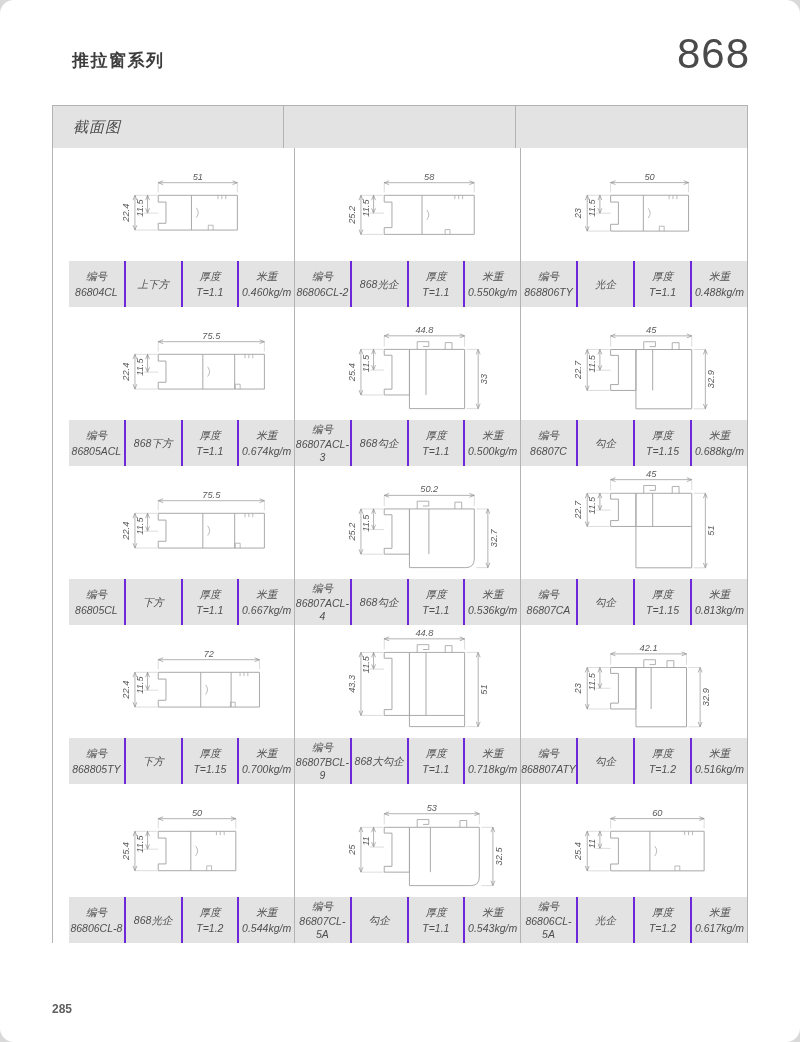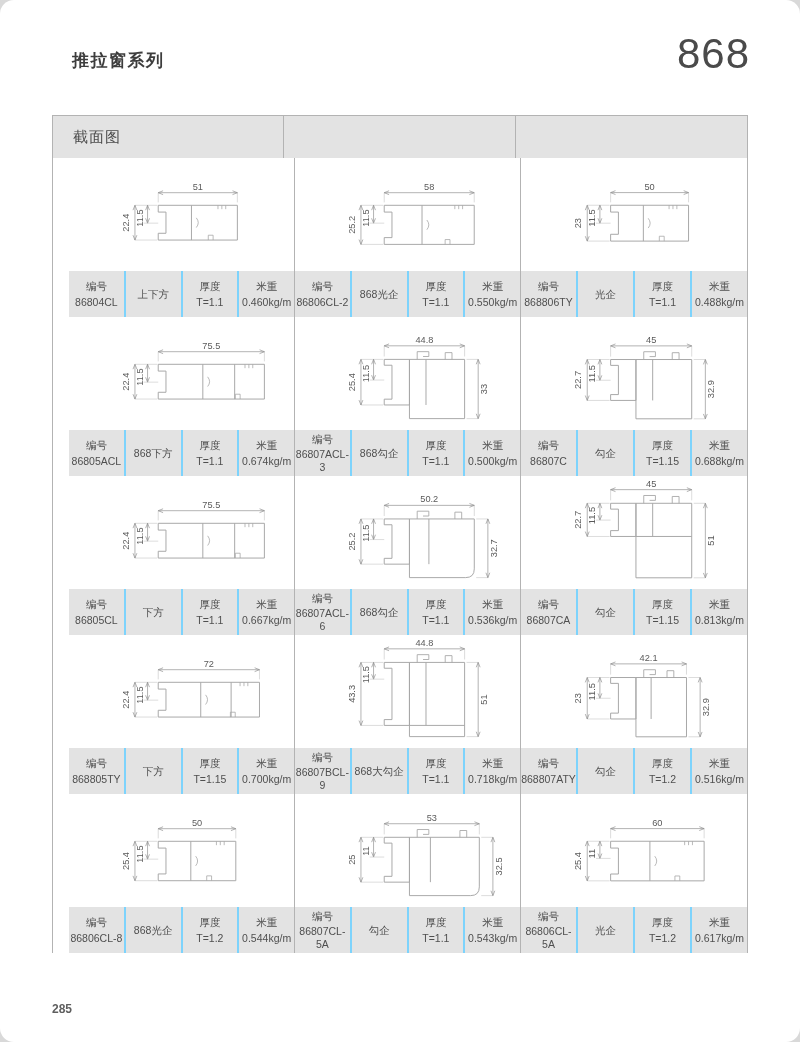--- a/index.html
+++ b/index.html
@@ -1,29 +1,29 @@
 <!DOCTYPE html>
 <html><head>
 <meta charset="utf-8">
 <style>
   html,body{margin:0;padding:0;background:#d9d9d9;font-family:"Liberation Sans","DejaVu Sans",sans-serif;}
   .page{width:800px;height:1042px;background:#ffffff;border-radius:14px;position:relative;box-sizing:border-box;overflow:hidden;}
   .page-header{position:absolute;left:52px;right:50px;top:36px;display:flex;justify-content:space-between;align-items:flex-end;margin-left:20px;}
   .title{font-size:17px;font-weight:bold;color:#3d3d3d;letter-spacing:1.5px;}
   .series{font-size:42px;font-weight:normal;color:#4a4a4a;line-height:0.85;letter-spacing:1px;}
-  .table{position:absolute;left:52px;top:115px;width:696px;border:1px solid #b3b3b3;border-bottom:none;box-sizing:border-box;}
+  .table{position:absolute;left:52px;top:105px;width:696px;border:1px solid #b3b3b3;border-bottom:none;box-sizing:border-box;font-style:italic;}
   .thead{display:grid;grid-template-columns:1fr 1fr 1fr;background:#e3e3e3;height:42px;}
   .th{display:flex;align-items:center;padding-left:20px;font-size:15px;color:#4a4a4a;border-right:1px solid #b3b3b3;letter-spacing:1px;}
   .th:last-child{border-right:none;}
   .tbody{display:grid;grid-template-columns:1fr 1fr 1fr;background:#fff;margin-left:16px;}
   .cell{border-right:1px solid #b3b3b3;box-sizing:border-box;}
   .cell:nth-child(3n){border-right:none;}
   .drawing{height:113px;display:flex;align-items:center;justify-content:center;overflow:hidden;}
   .drawing svg{display:block;width:100%;height:112px;}
-  .info{display:flex;gap:2px;background:#7dd3fc;height:46px;}
+  .info{display:flex;gap:2px;background:#6d28d9;height:46px;}
   .ibox{flex:1;background:#e3e3e3;display:flex;flex-direction:column;align-items:center;justify-content:center;gap:3px;font-size:10.5px;color:#4f4f4f;text-align:center;line-height:1.2;}
   .page-number{position:absolute;left:52px;bottom:26px;font-size:12px;font-weight:bold;color:#5f5f5f;}
 </style>
 </head>
 <body>
 
 <div class="page">
   <div class="page-header">
     <span class="title">推拉窗系列</span>
     <span class="series">868</span>
@@ -457,21 +457,21 @@
               <line x1="198.87" y1="41.50499999999999" x2="196.87" y2="46.50499999999999" stroke="#8f8f8f" stroke-width="0.7"></line>
               <line x1="198.87" y1="41.50499999999999" x2="200.87" y2="46.50499999999999" stroke="#8f8f8f" stroke-width="0.7"></line>
               <line x1="198.87" y1="102" x2="196.87" y2="97" stroke="#8f8f8f" stroke-width="0.7"></line>
               <line x1="198.87" y1="102" x2="200.87" y2="97" stroke="#8f8f8f" stroke-width="0.7"></line>
               <text transform="translate(207.87 71.7525) rotate(-90)" text-anchor="middle" font-size="9.5" fill="#5a5a5a">32.7</text>
             </svg>
     </div>
     <div class="info">
       <div class="ibox">
         <div class="ilabel">编号</div>
-        <div class="ival">86807ACL-6</div>
+        <div class="ival">86807ACL-4</div>
       </div>
       <div class="ibox">
         <div class="ival">868勾企</div>
       </div>
       <div class="ibox">
         <div class="ilabel">厚度</div>
         <div class="ival">T=1.1</div>
       </div>
       <div class="ibox">
         <div class="ilabel">米重</div>

